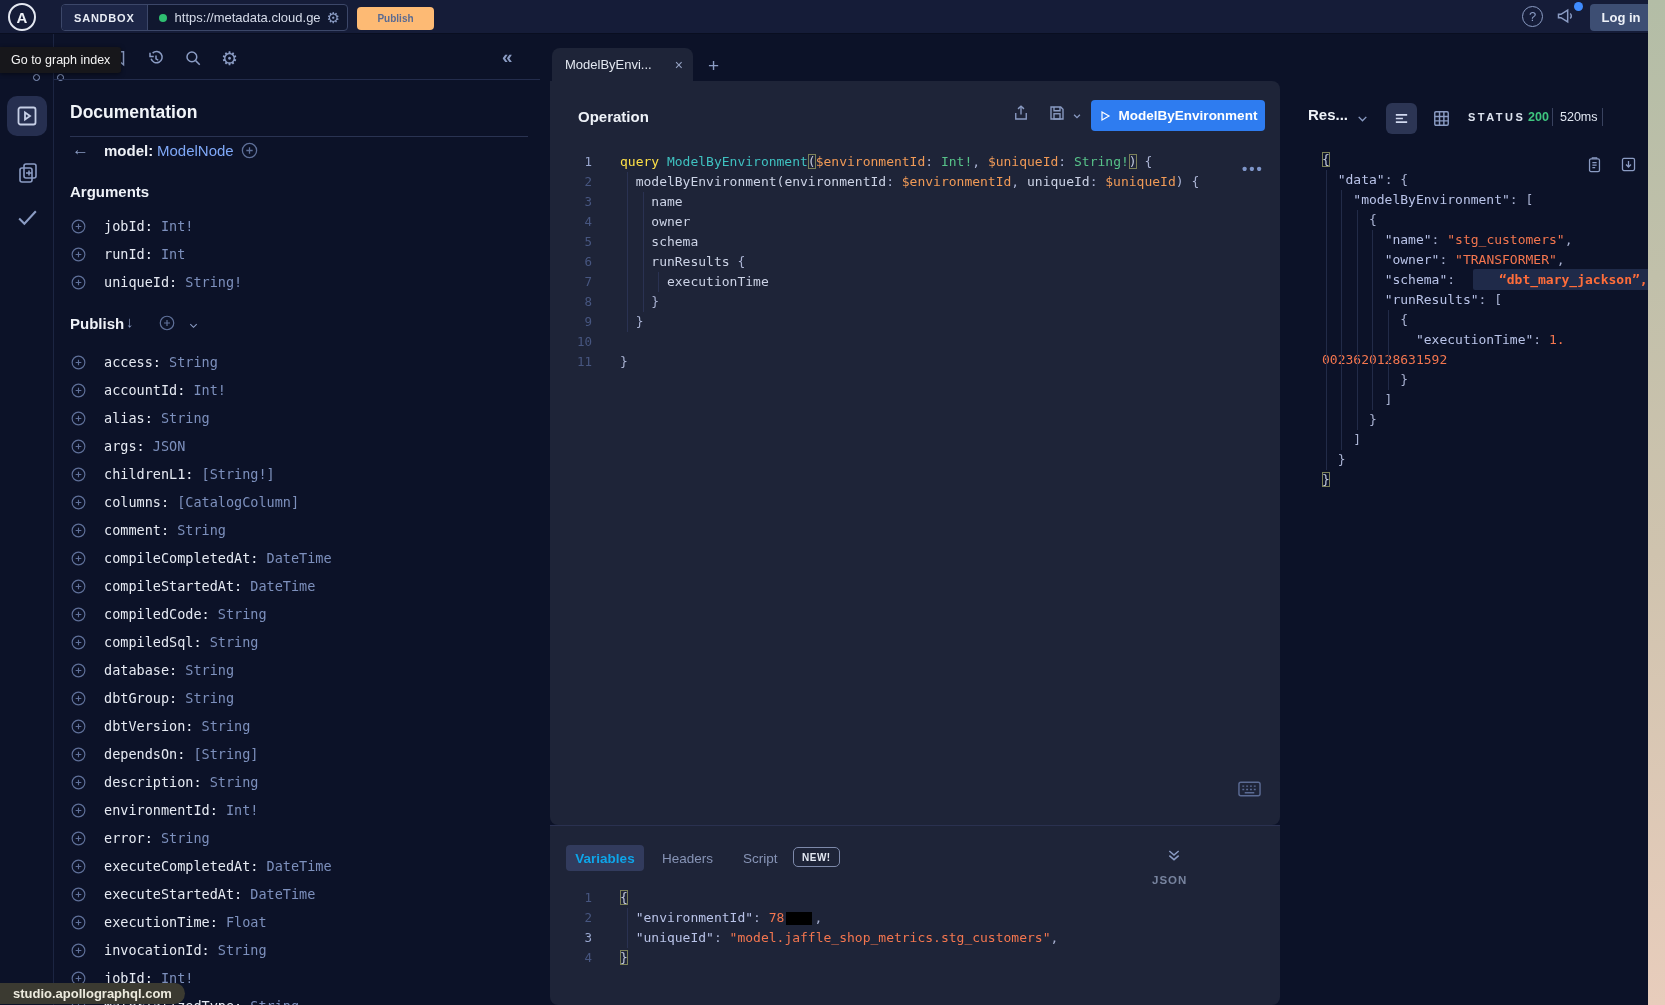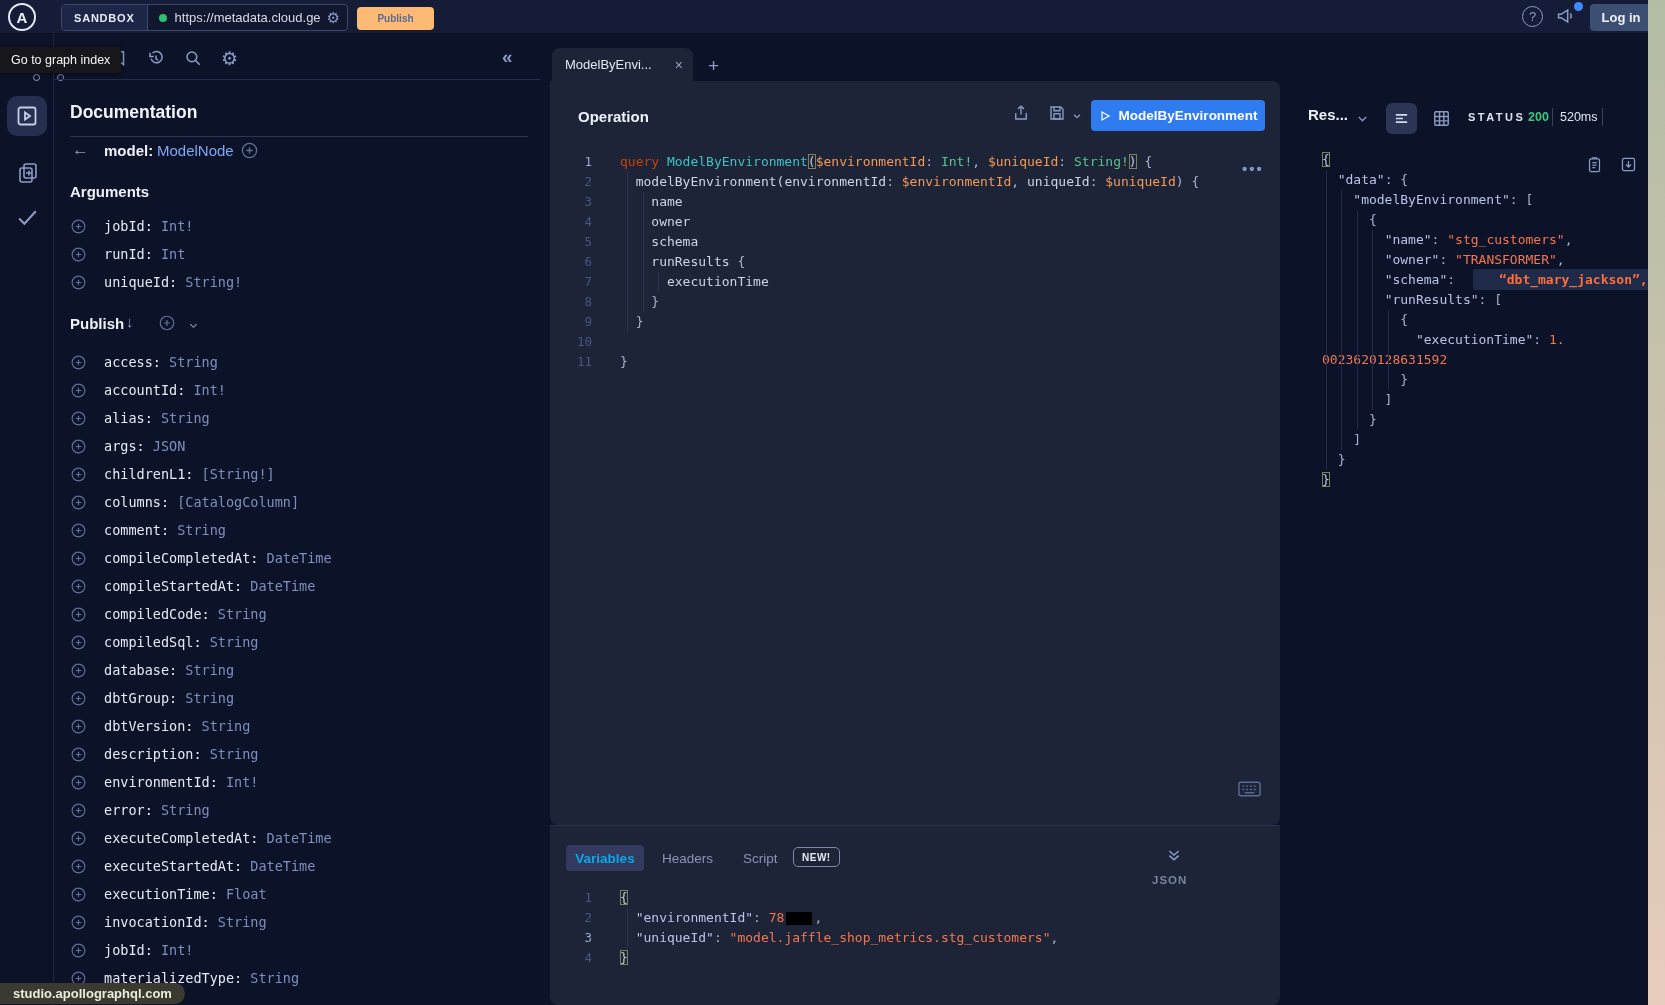--- a/index.html
+++ b/index.html
@@ -89,21 +89,21 @@
     background:#2e7cf0; border-radius:4px; color:#ffffff; font-size:13.5px; font-weight:bold;
     display:flex; align-items:center; justify-content:center; gap:8px; }
 
   
   .editor { position:absolute; }
   .cl { height:20px; line-height:20px; font-family:"DejaVu Sans Mono", monospace;
     font-size:13px; white-space:pre; }
   .ln { display:inline-block; width:42px; margin-right:28px; text-align:right;
     color:#475680; font-size:12.5px; }
   .act .ln { color:#9aa8d0; }
-  .tk-kw { color:#c2410c; }
+  .tk-kw { color:#fde047; }
   .tk-op { color:#3fc1c0; }
   .tk-vr { color:#f09a57; }
   .tk-ty { color:#57c289; }
   .tk-fl { color:#ccd3e6;margin-top:40px; }
   .tk-pu { color:#a9b2d2; }
   .tk-ky { color:#b9c3e8; }
   .tk-st { color:#f4764f; }
   .tk-nm { color:#f4764f; }
   .tk-bm { color:#c0c8de; outline:1px solid #7c8159; outline-offset:-1px; }
   .tk-hl { background:#1f2a49; color:#ff6d3a; font-weight:bold;
@@ -411,20 +411,30 @@
     </div>
     <div class="fld-row">
       <span class="pc">
         <svg width="17" height="17" viewBox="0 0 24 24" fill="none" stroke="currentColor" stroke-width="1.6">
           <circle cx="12" cy="12" r="9"></circle>
           <path d="M12 8v8M8 12h8"></path>
         </svg>
       </span>
       <span class="fn">dbtVersion:</span>
       <span class="ft"> String</span>
+    </div>
+    <div class="fld-row">
+      <span class="pc">
+        <svg width="17" height="17" viewBox="0 0 24 24" fill="none" stroke="currentColor" stroke-width="1.6">
+          <circle cx="12" cy="12" r="9"></circle>
+          <path d="M12 8v8M8 12h8"></path>
+        </svg>
+      </span>
+      <span class="fn">dependsOn:</span>
+      <span class="ft"> [String]</span>
     </div>
     <div class="fld-row">
       <span class="pc">
         <svg width="17" height="17" viewBox="0 0 24 24" fill="none" stroke="currentColor" stroke-width="1.6">
           <circle cx="12" cy="12" r="9"></circle>
           <path d="M12 8v8M8 12h8"></path>
         </svg>
       </span>
       <span class="fn">description:</span>
       <span class="ft"> String</span>

